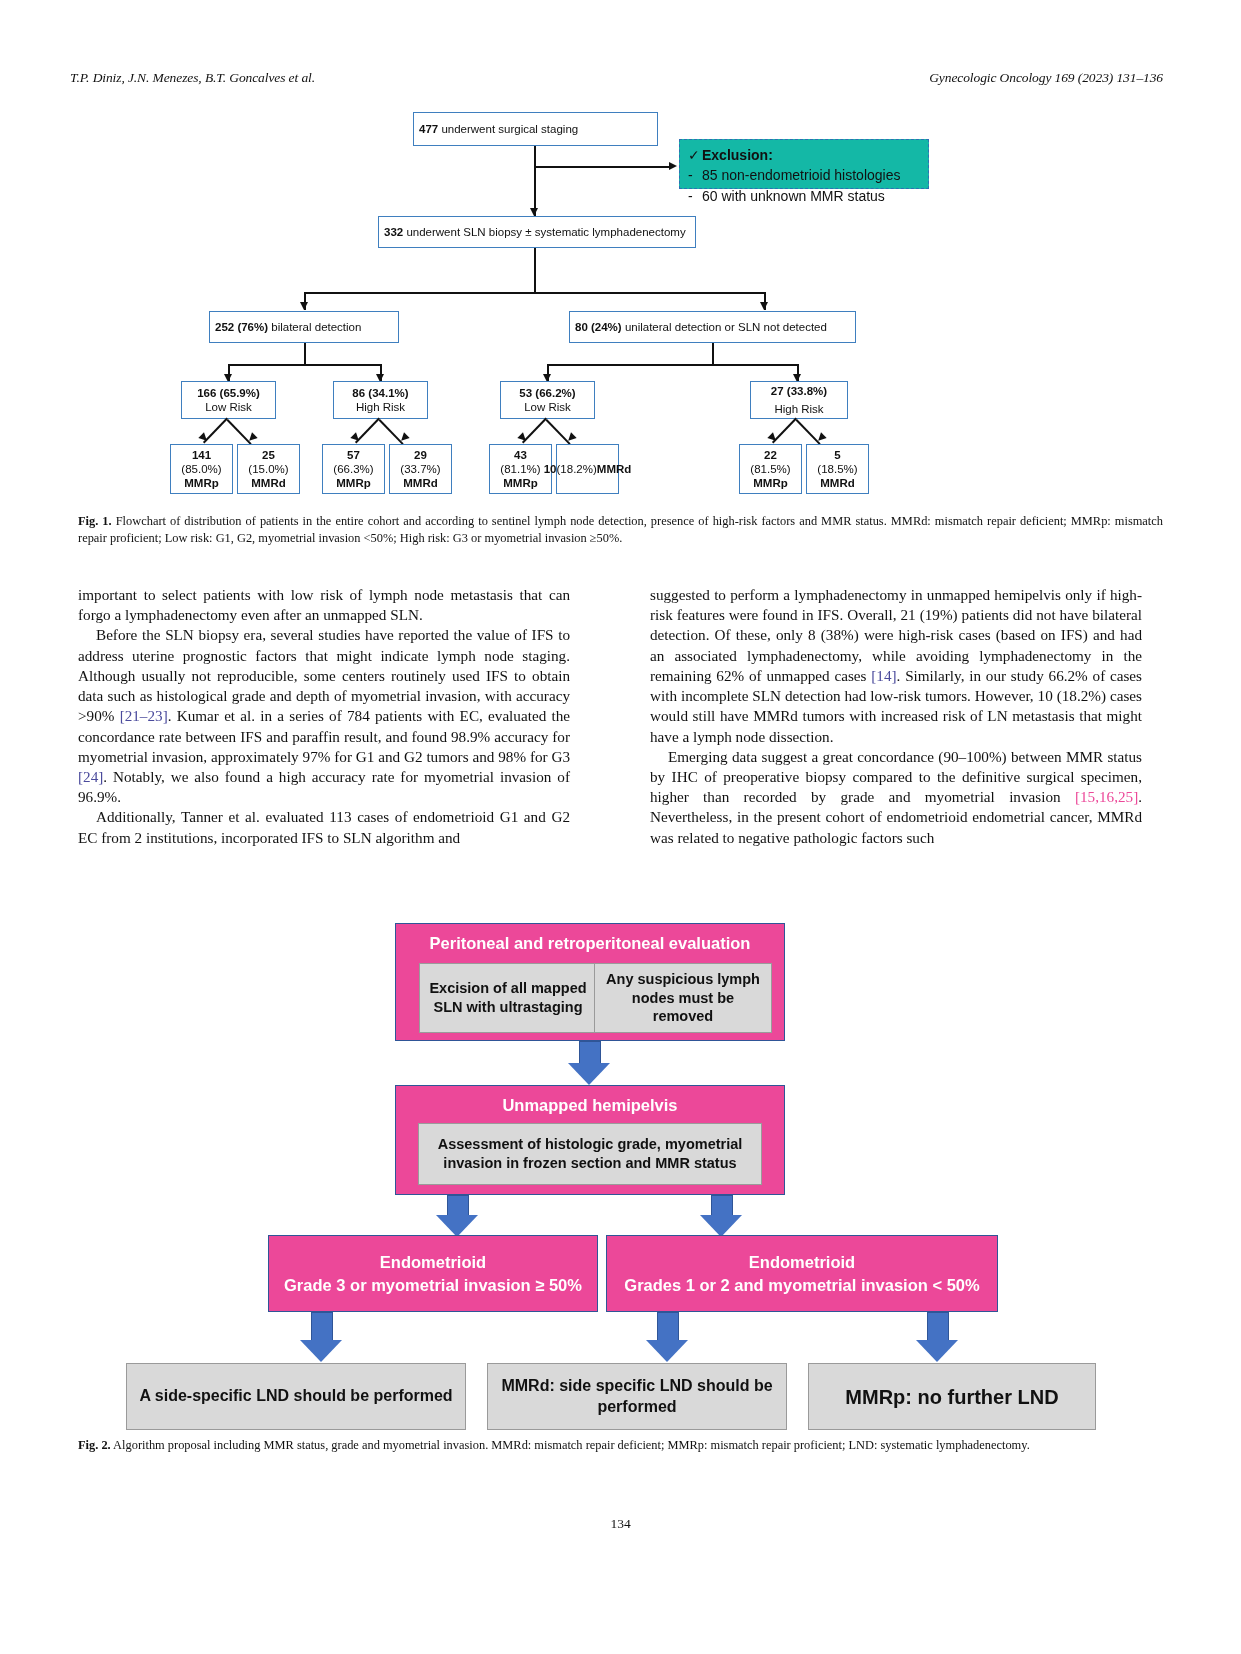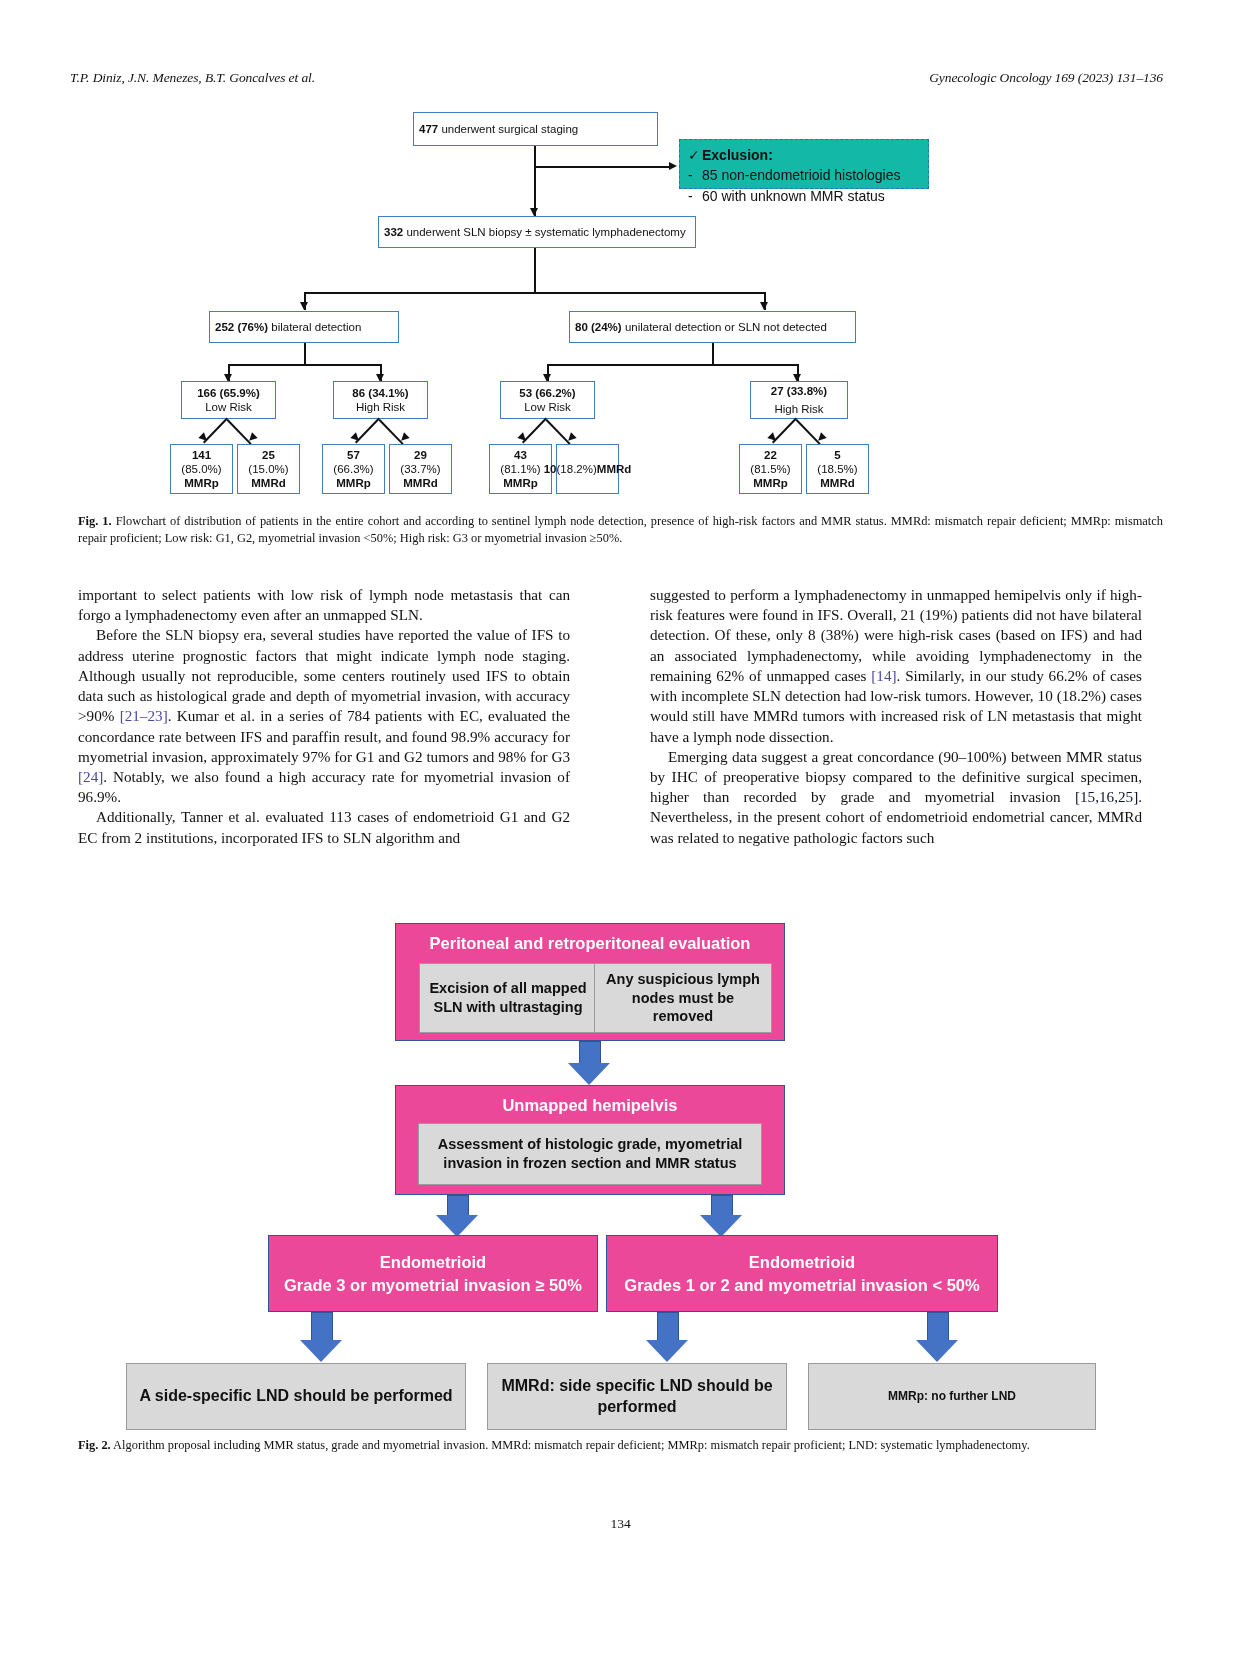--- a/index.html
+++ b/index.html
@@ -287,21 +287,21 @@
   </div>
 
   <div class="col" style="left:78px; top:585px;">
     <p>important to select patients with low risk of lymph node metastasis that can forgo a lymphadenectomy even after an unmapped SLN.</p>
     <p>Before the SLN biopsy era, several studies have reported the value of IFS to address uterine prognostic factors that might indicate lymph node staging. Although usually not reproducible, some centers routinely used IFS to obtain data such as histological grade and depth of myometrial invasion, with accuracy &gt;90% <span class="cite" style="color:#4a4a9c">[21–23]</span>. Kumar et al. in a series of 784 patients with EC, evaluated the concordance rate between IFS and paraffin result, and found 98.9% accuracy for myometrial invasion, approximately 97% for G1 and G2 tumors and 98% for G3 <span class="cite" style="color:#4a4a9c">[24]</span>. Notably, we also found a high accuracy rate for myometrial invasion of 96.9%.</p>
     <p>Additionally, Tanner et al. evaluated 113 cases of endometrioid G1 and G2 EC from 2 institutions, incorporated IFS to SLN algorithm and</p>
   </div>
 
   <div class="col" style="left:650px; top:585px;">
     <p>suggested to perform a lymphadenectomy in unmapped hemipelvis only if high-risk features were found in IFS. Overall, 21 (19%) patients did not have bilateral detection. Of these, only 8 (38%) were high-risk cases (based on IFS) and had an associated lymphadenectomy, while avoiding lymphadenectomy in the remaining 62% of unmapped cases <span class="cite" style="color:#4a4a9c">[14]</span>. Similarly, in our study 66.2% of cases with incomplete SLN detection had low-risk tumors. However, 10 (18.2%) cases would still have MMRd tumors with increased risk of LN metastasis that might have a lymph node dissection.</p>
-    <p>Emerging data suggest a great concordance (90–100%) between MMR status by IHC of preoperative biopsy compared to the definitive surgical specimen, higher than recorded by grade and myometrial invasion <span class="cite" style="color:#0f172a">[15,16,25]</span>. Nevertheless, in the present cohort of endometrioid endometrial cancer, MMRd was related to negative pathologic factors such</p>
+    <p>Emerging data suggest a great concordance (90–100%) between MMR status by IHC of preoperative biopsy compared to the definitive surgical specimen, higher than recorded by grade and myometrial invasion <span class="cite" style="color:#ec4899">[15,16,25]</span>. Nevertheless, in the present cohort of endometrioid endometrial cancer, MMRd was related to negative pathologic factors such</p>
   </div>
 
   <div class="fig2">
 
     <div class="bluebox" style="left:317px; top:8px; width:390px; height:118px;">
       <span class="title">Peritoneal and retroperitoneal evaluation</span>
     </div>
     <div class="graybox" style="left:330px; top:48px; width:178px; height:70px;margin-left:11px;">
       <span>Excision of all mapped SLN with ultrastaging</span>
     </div>
@@ -351,21 +351,21 @@
       <div class="shaft" style="left:11px; top:0; width:22px; height:30px;"></div>
       <div class="head" style="left:0px; top:28px;"></div>
     </div>
 
     <div class="graybox" style="left:48px; top:448px; width:340px; height:67px; font-size:16px;">
       <span>A side-specific LND should be performed</span>
     </div>
     <div class="graybox" style="left:409px; top:448px; width:300px; height:67px; font-size:16px;">
       <span>MMRd: side specific LND should be performed</span>
     </div>
-    <div class="graybox" style="left:730px; top:448px; width:288px; height:67px; font-size:12px;">
+    <div class="graybox" style="left:730px; top:448px; width:288px; height:67px; font-size:20px;">
       <span>MMRp: no further LND</span>
     </div>
   </div>
 
   <div class="caption" style="left:78px; top:1437px; width:1085px;">
     <b>Fig. 2.</b><span> Algorithm proposal including MMR status, grade and myometrial invasion. MMRd: mismatch repair deficient; MMRp: mismatch repair proficient; LND: systematic lymphadenectomy.</span>
   </div>
 
   <div class="pagenum">134</div>
 

